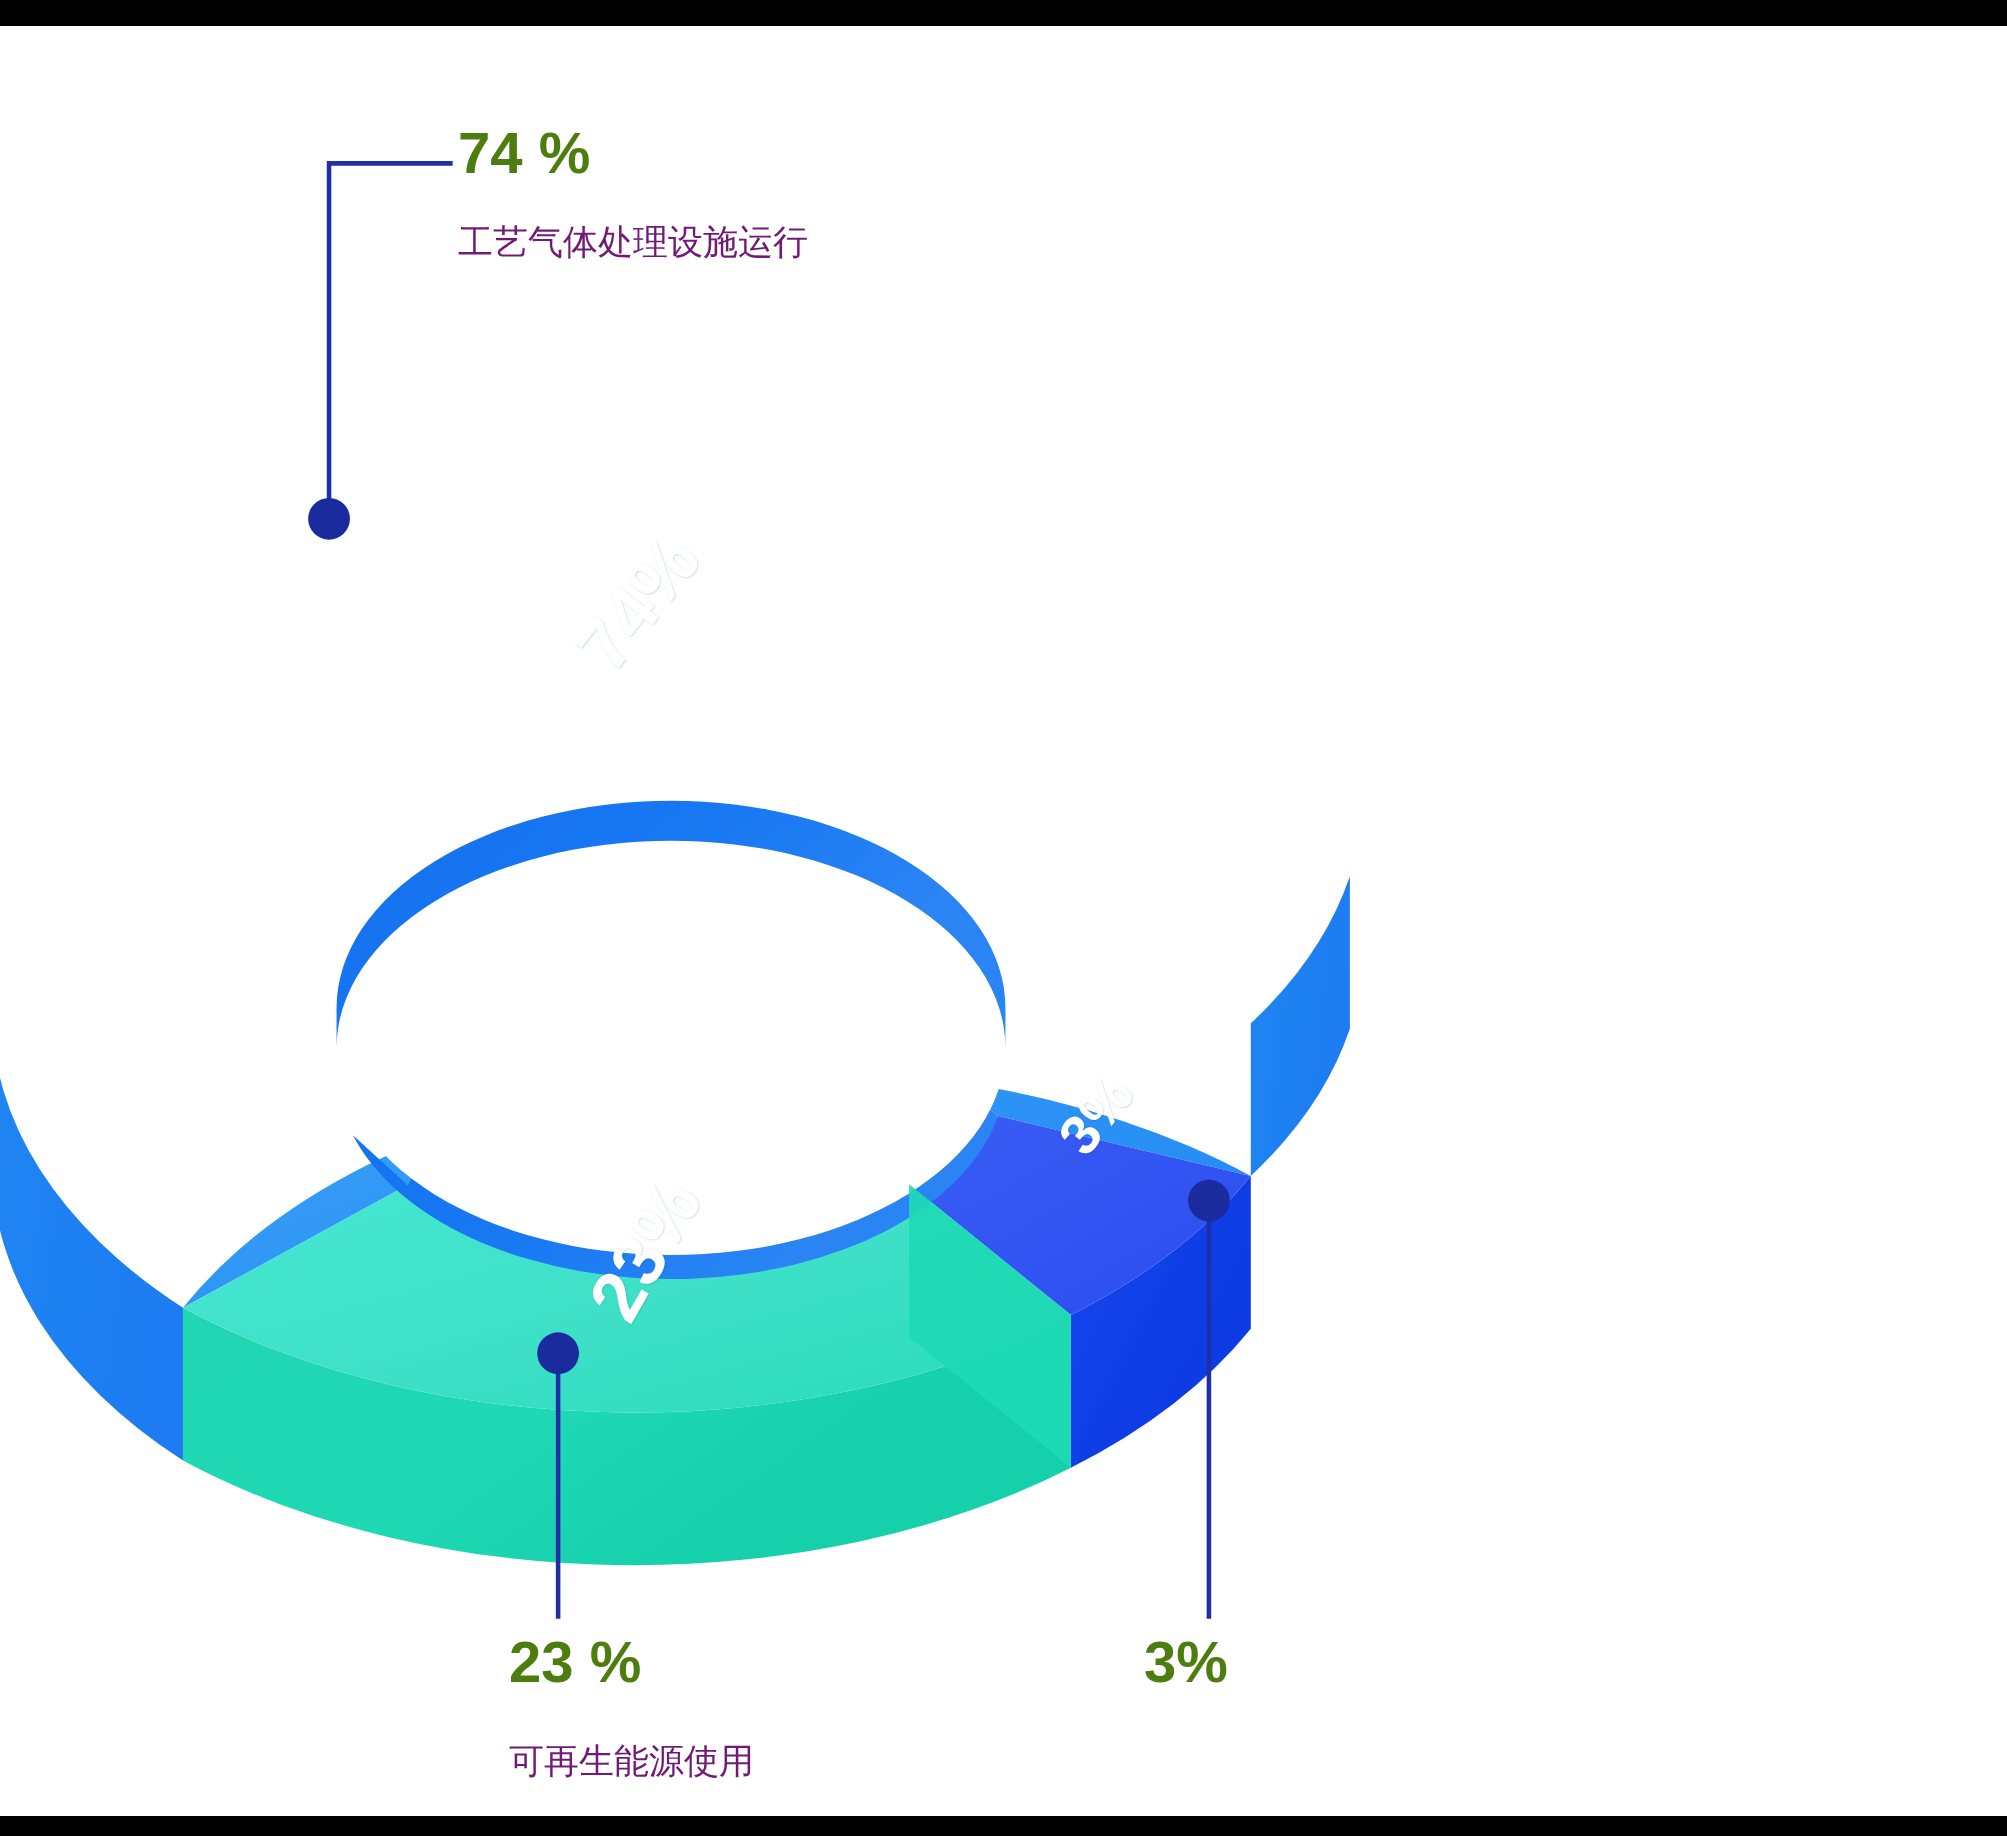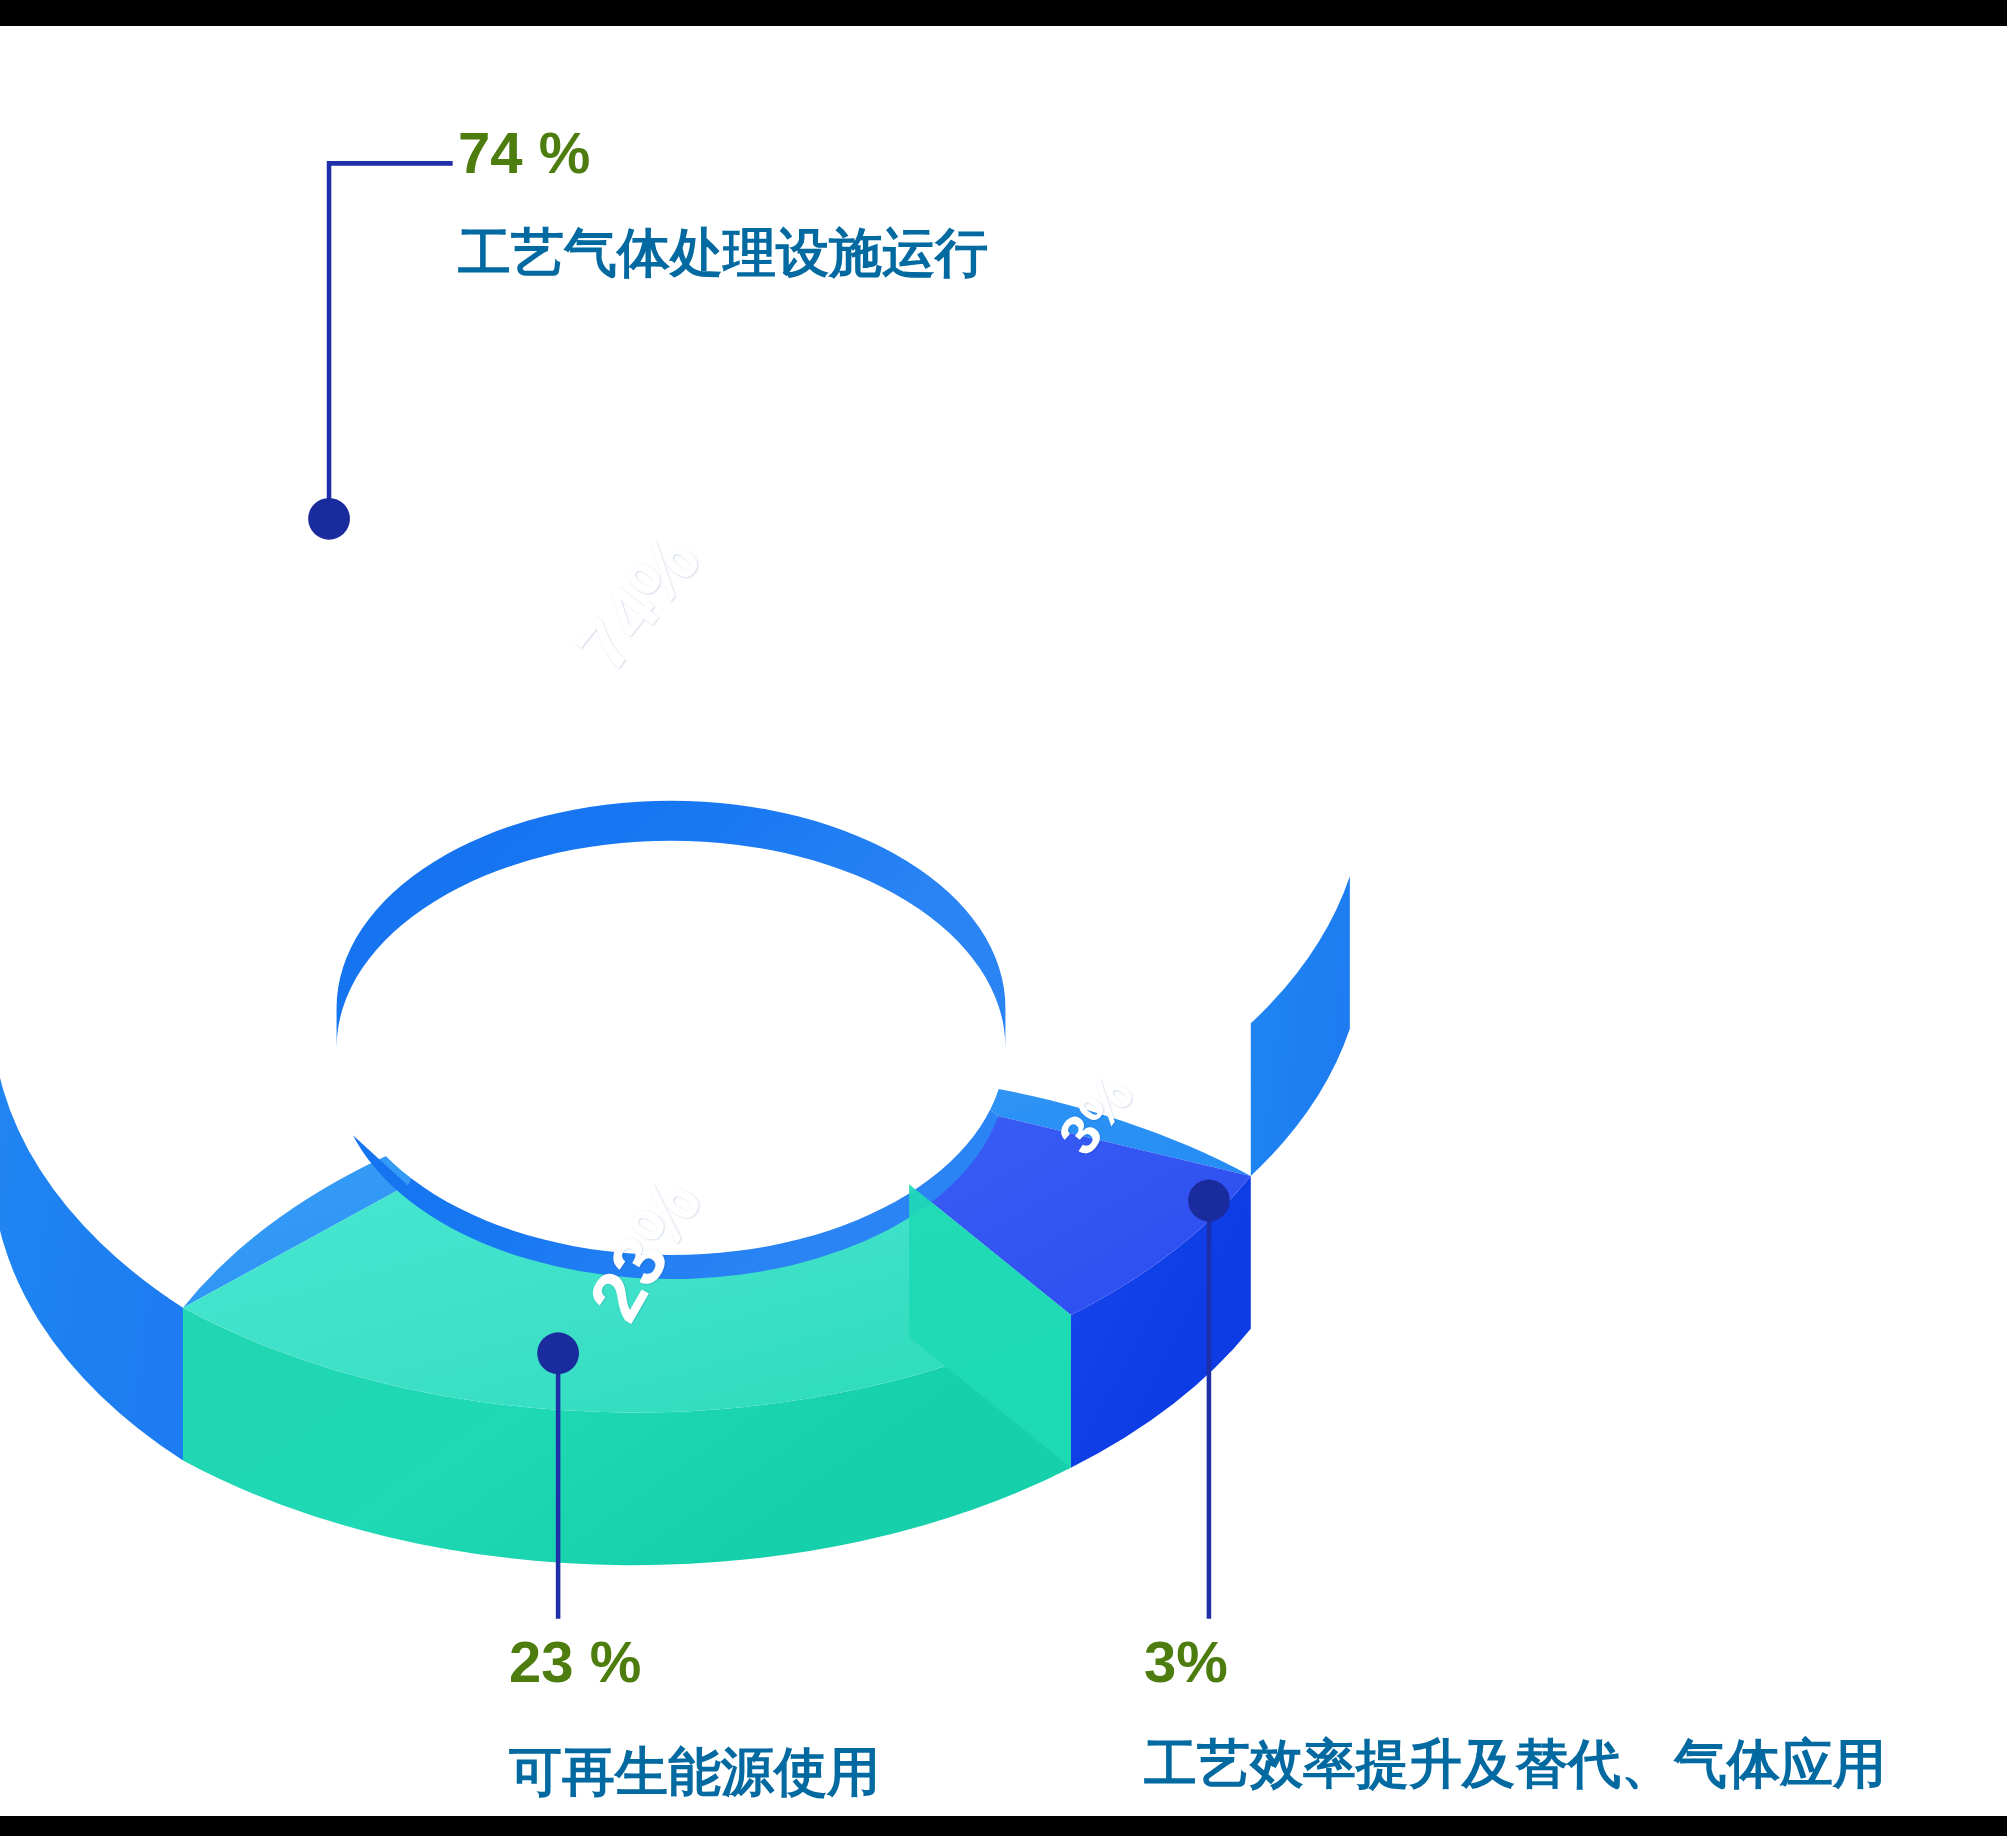--- a/index.html
+++ b/index.html
@@ -74,23 +74,23 @@
     pointer-events:none;
   }
   .callout-text { position:absolute; white-space:nowrap; }
   .callout-pct {
     color:#4d7c0f;
     font-size:58px;
     font-weight:bold;
     line-height:1;
   }
   .callout-desc {
-    color:#0369a1;
-    font-size:53px;
-    font-weight:bold;
+    color:#701a75;
+    font-size:35px;
+    font-weight:normal;
     line-height:1.25;
   }
   #callout-0 { left:458px; top:98px; }
   #callout-0 .callout-desc { margin-top:38px; }
   #callout-1 { left:509px; top:1607px; }
   #callout-1 .callout-desc { margin-top:48px; }
   #callout-2 { left:1144px; top:1607px; }
   #callout-2 .callout-desc { margin-top:40px; }
 </style>
 </head>
@@ -242,20 +242,19 @@
       <div class="callout-desc">工艺气体处理设施运行</div>
     </div>
 
     <div class="callout-text" id="callout-1">
       <div class="callout-pct">23 %</div>
       <div class="callout-desc">可再生能源使用</div>
     </div>
 
     <div class="callout-text" id="callout-2">
       <div class="callout-pct">3%</div>
-      <div class="callout-desc">工艺效率提升及替代、气体应用</div>
     </div>
 
   </div>
 
   <div class="letterbox bottom"></div>
 </div>
 
 
 </body></html>

